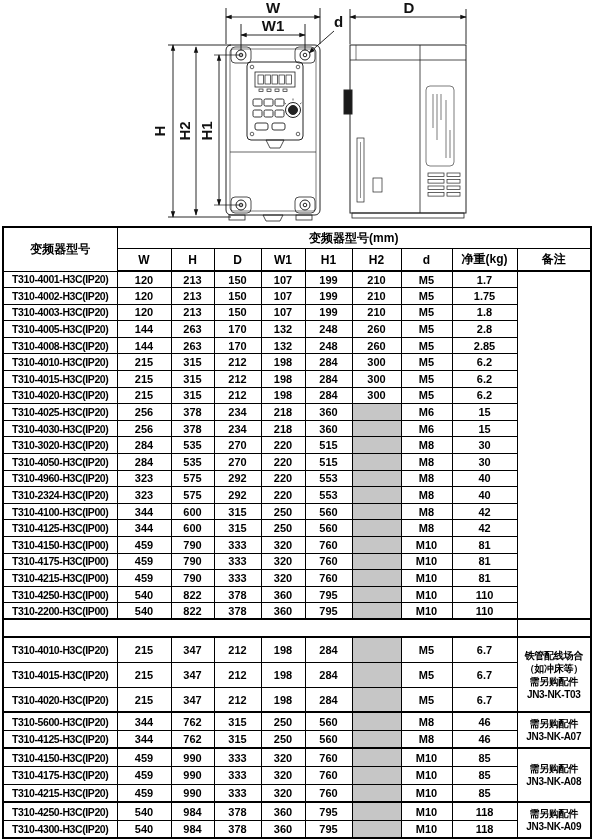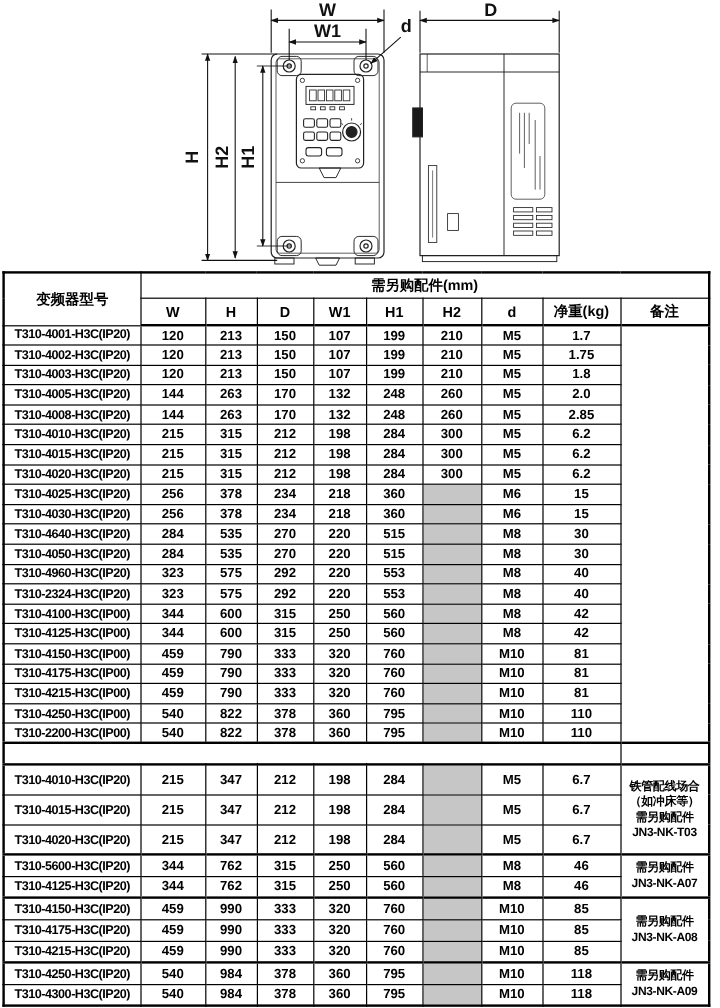--- a/index.html
+++ b/index.html
@@ -178,21 +178,21 @@
         <col style="width:44px">
         <col style="width:47px">
       <col style="width:49px">
         <col style="width:51px">
         <col style="width:65px">
       <col style="width:74px">
     </colgroup>
     <thead>
       <tr class="hr1">
         <th rowspan="2" class="model-h">变频器型号</th>
-        <th colspan="9">需另购配件(mm)</th>
+        <th colspan="9">变频器型号(mm)</th>
       </tr>
       <tr class="hr2">
         <th>W</th>
         <th>H</th>
         <th>D</th>
         <th>W1</th>
         <th>H1</th>
         <th>H2</th>
         <th>d</th>
         <th>净重(kg)</th>
@@ -236,21 +236,21 @@
         </tr>
         <tr class="r-top">
           <td class="model">T310-4005-H3C(IP20)</td>
           <td class="num">144</td>
           <td class="num">263</td>
           <td class="num">170</td>
           <td class="num">132</td>
           <td class="num">248</td>
           <td class="num">260</td>
           <td class="num">M5</td>
-          <td class="num">2.0</td>
+          <td class="num">2.8</td>
         </tr>
         <tr class="r-top">
           <td class="model">T310-4008-H3C(IP20)</td>
           <td class="num">144</td>
           <td class="num">263</td>
           <td class="num">170</td>
           <td class="num">132</td>
           <td class="num">248</td>
           <td class="num">260</td>
           <td class="num">M5</td>
@@ -305,21 +305,21 @@
           <td class="num">256</td>
           <td class="num">378</td>
           <td class="num">234</td>
           <td class="num">218</td>
           <td class="num">360</td>
           <td class="num shaded" style="background: rgb(198, 198, 198);"></td>
           <td class="num">M6</td>
           <td class="num">15</td>
         </tr>
         <tr class="r-top">
-          <td class="model">T310-4640-H3C(IP20)</td>
+          <td class="model">T310-3020-H3C(IP20)</td>
           <td class="num">284</td>
           <td class="num">535</td>
           <td class="num">270</td>
           <td class="num">220</td>
           <td class="num">515</td>
           <td class="num shaded" style="background: rgb(198, 198, 198);"></td>
           <td class="num">M8</td>
           <td class="num">30</td>
         </tr>
         <tr class="r-top">

